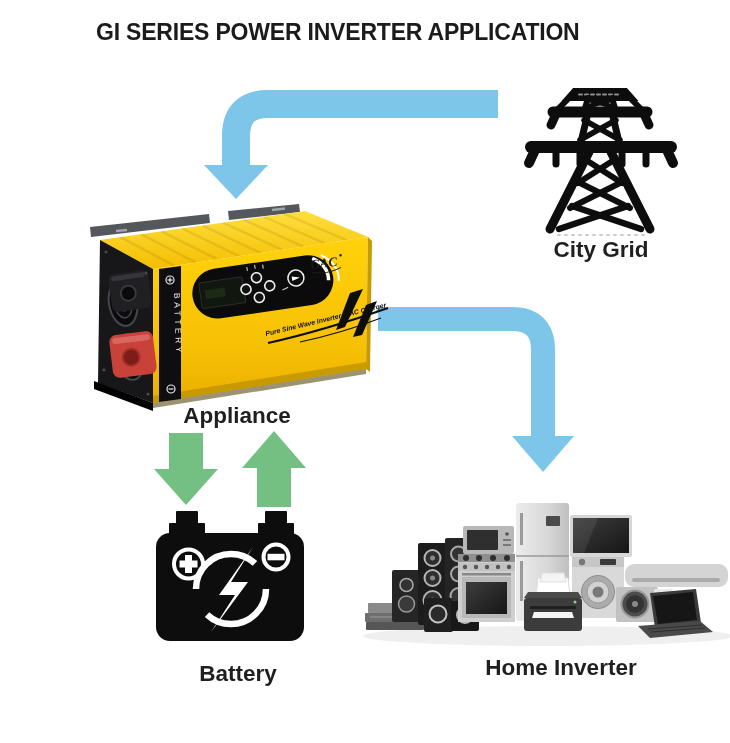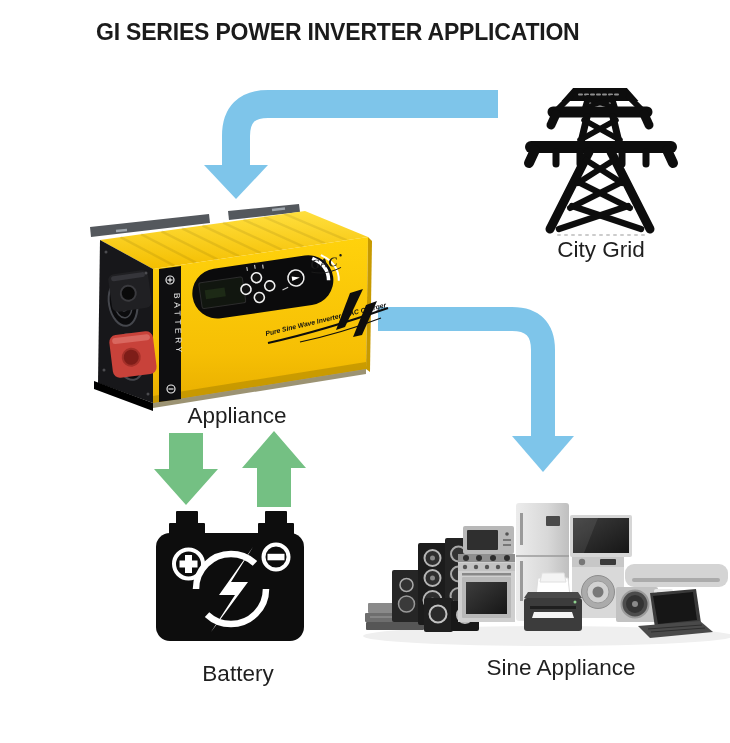--- a/index.html
+++ b/index.html
@@ -6,21 +6,21 @@
   .canvas{
     position:relative;width:730px;height:700px;background:#fff;overflow:hidden;
     font-family:"Liberation Sans", sans-serif;
   }
   .title{
     position:absolute;left:96px;top:19px;
     font-size:23px;font-weight:700;color:#1b1b1b;letter-spacing:-0.2px;white-space:nowrap;
   }
   .node-label{
     position:absolute;transform:translateX(-50%);
-    font-size:22.5px;font-weight:400;color:#1f1f1f;white-space:nowrap;
+    font-size:22.5px;font-weight:700;color:#1f1f1f;white-space:nowrap;
   }
   .lbl-inverter{left:237px;top:403px;}
   .lbl-battery{left:238px;top:661px;}
   .lbl-citygrid{left:601px;top:237px;}
   .lbl-homeappliance{left:561px;top:655px;}
   svg{position:absolute;left:0;top:0;}
 </style>
 </head>
 <body>
 
@@ -359,15 +359,15 @@
         <polygon points="638,626 700,621 713,632 650,638" fill="#4a4a4a"></polygon>
         <line x1="648" y1="629" x2="702" y2="625" stroke="#2e2e2e" stroke-width="1"></line>
         <line x1="651" y1="632" x2="705" y2="628" stroke="#2e2e2e" stroke-width="1"></line>
       </g>
     </g>
   </svg>
 
   <div class="node-label lbl-citygrid">City Grid</div>
   <div class="node-label lbl-inverter">Appliance</div>
   <div class="node-label lbl-battery">Battery</div>
-  <div class="node-label lbl-homeappliance">Sine Appliance</div>
+  <div class="node-label lbl-homeappliance">Home Inverter</div>
 
 </div>
 
 </body></html>

